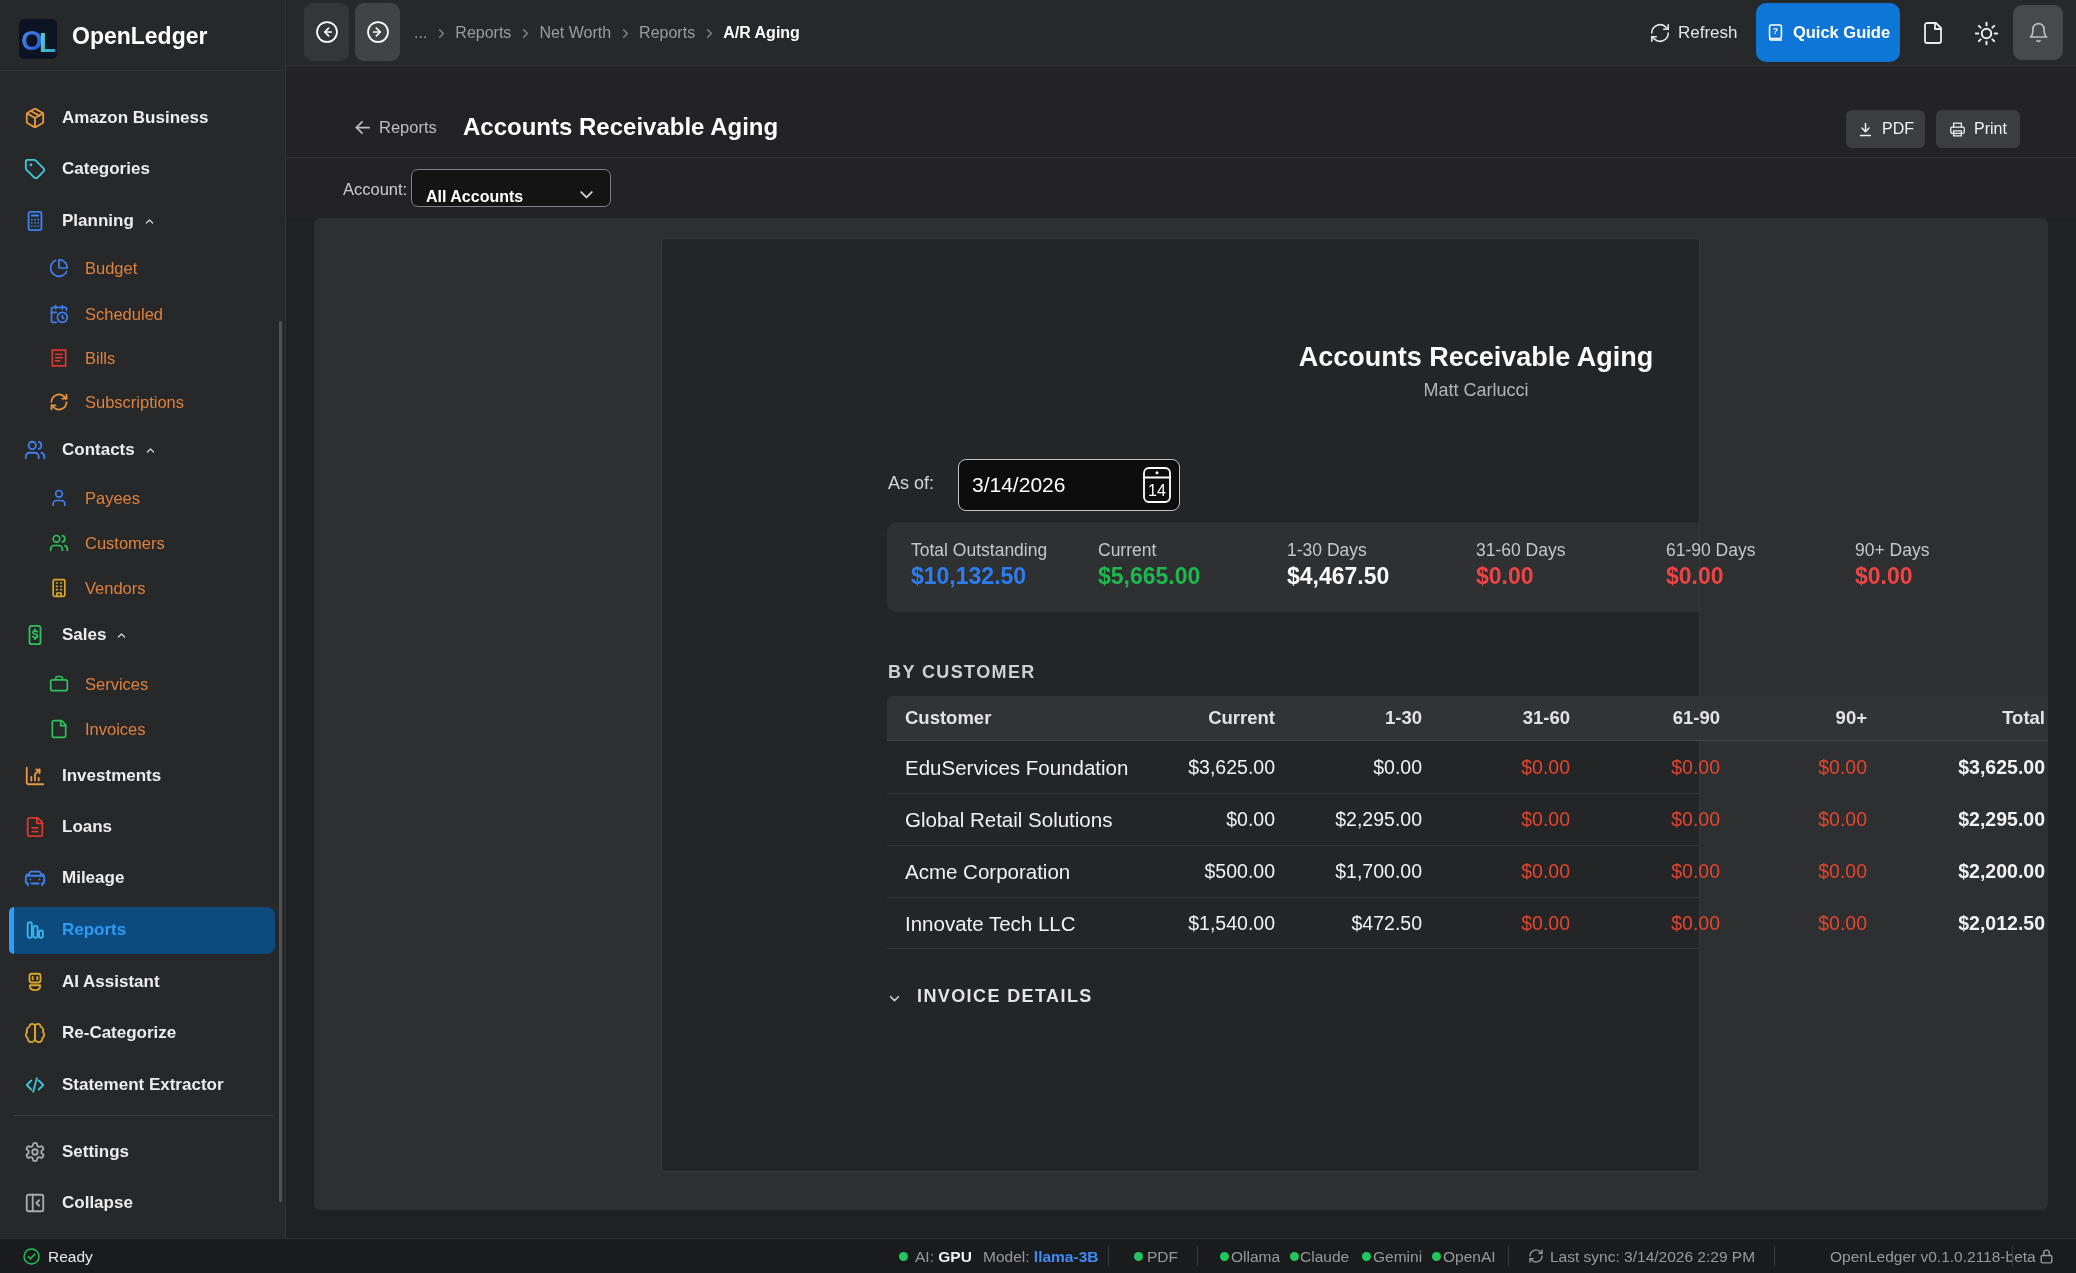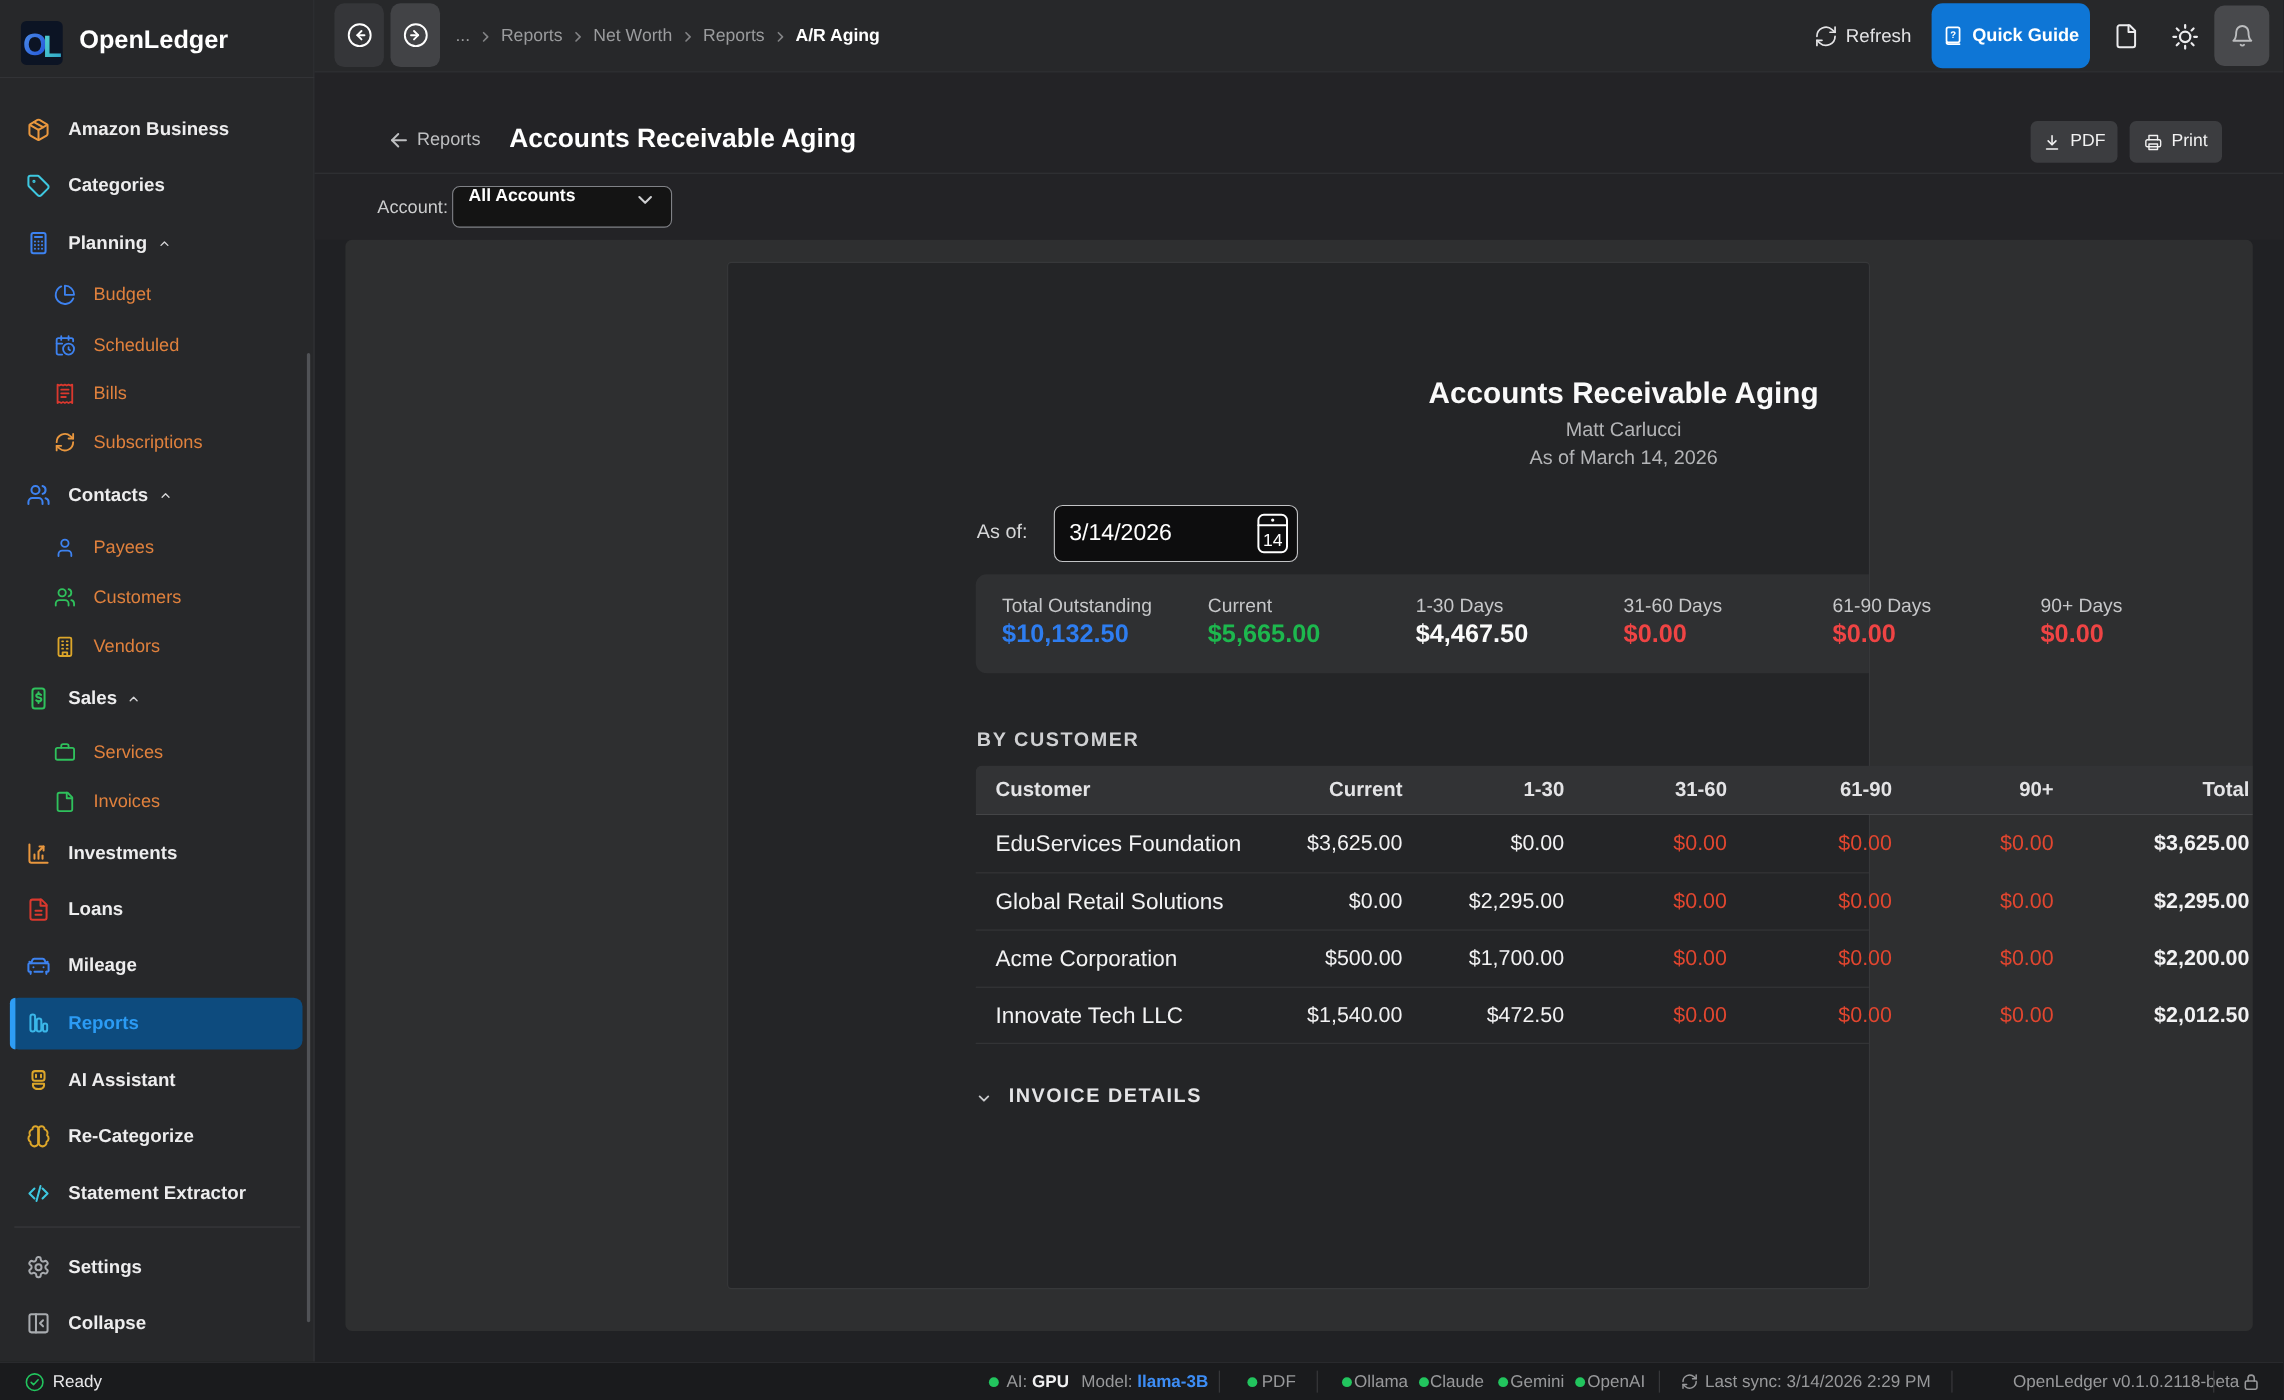--- a/index.html
+++ b/index.html
@@ -30,21 +30,21 @@
 #crumbs b{color:#fff;font-weight:700}
 #search{position:absolute;left:1252px;top:15px;width:375px;height:36px;border:1px solid #4c4d50;border-radius:18px;background:#232427;display:flex;align-items:center;padding:0 14px 0 19px;font-size:16px;color:#8f9092}
 #qg{position:absolute;left:1756px;top:3px;width:144px;height:59px;background:#0e76d6;border-radius:10px;display:flex;align-items:center;justify-content:center;gap:8px;color:#fff;font-size:16.5px;font-weight:700}
 #bellbtn{position:absolute;left:2013px;top:5px;width:50px;height:55px;background:#48494c;border-radius:9px;display:flex;align-items:center;justify-content:center}
 
 #hdr{position:absolute;left:286px;top:66px;width:1790px;height:152px;background:#232326}#hdrline{position:absolute;left:286px;top:157px;width:1790px;height:1px;background:#323336}
 #ttl{position:absolute;left:463px;top:113px;font-size:24px;font-weight:700;color:#fff}
 .gbtn{position:absolute;top:110px;height:38px;background:#3c3d40;border-radius:6px;display:flex;align-items:center;justify-content:center;gap:8px;color:#f2f2f2;font-size:16px}
 
 #accl{position:absolute;left:343px;top:180px;font-size:16.5px;color:#cbcccd}
-#accdd{position:absolute;left:411px;top:169px;width:200px;height:38px;background:#141414;border:1px solid #808287;border-radius:7px;display:flex;align-items:flex-start;padding:0 12px 0 14px;font-size:16px;font-weight:700;color:#fff}
+#accdd{position:absolute;left:411px;top:169px;width:200px;height:38px;background:#141414;border:1px solid #808287;border-radius:7px;display:flex;align-items:flex-end;padding:0 12px 0 14px;font-size:16px;font-weight:700;color:#fff}
 
 #bigrect{position:absolute;left:314px;top:218px;width:1734px;height:992px;background:#2e2f30;border-radius:6px}
 #panel{position:absolute;left:661px;top:238px;width:1039px;height:934px;background:#242527;border:1px solid #37383a;border-radius:4px}
 .ctr{position:absolute;left:887px;width:1178px;text-align:center}
 #rt1{top:342px;font-size:27px;font-weight:700;color:#fafafa}
 #rt2{top:380px;font-size:18px;color:#b4b5b7}
 #rt3{top:406px;font-size:18px;color:#b4b5b7}
 #asof{position:absolute;left:888px;top:473px;font-size:18px;color:#d6d7d8}
 #datein{position:absolute;left:958px;top:459px;width:222px;height:52px;background:#0d0d0e;border:1.5px solid #c2c3c5;border-radius:8px;display:flex;align-items:center;padding:0 7px 0 13px;font-size:21px;color:#fff}
 #strip{position:absolute;left:887px;top:522px;width:812px;height:90px;background:rgba(255,255,255,0.05);border-radius:10px 0 0 10px}
@@ -422,21 +422,20 @@
       <span style="flex:1">All Accounts</span>
       <svg class="ic" viewBox="0 0 24 24" style="width:23px;height:23px;color:#cfd0d2;stroke-width:2">
         <use href="#ic-chdn"></use>
       </svg>
     </div>
 
 <div id="bigrect"></div>
 <div id="panel"></div>
 <div class="ctr" id="rt1">Accounts Receivable Aging</div>
 <div class="ctr" id="rt2">Matt Carlucci</div>
-<div class="ctr" id="rt3">As of March 14, 2026</div>
 <div id="asof">As of:</div>
 <div id="datein">
       <span style="flex:1">3/14/2026</span>
       <svg width="30" height="40" viewBox="0 0 30 40" style="stroke:#fff;fill:none;stroke-width:1.8;stroke-linecap:round">
         <rect x="2" y="3" width="26" height="34" rx="5"></rect>
         <path d="M2 12.5h26"></path>
         <circle cx="15" cy="7.8" r="1.5" fill="#fff" stroke="none"></circle>
         <text x="15" y="31" text-anchor="middle" font-family="Liberation Sans,sans-serif" font-size="16" fill="#fff" stroke="none">14</text>
       </svg>
     </div>

